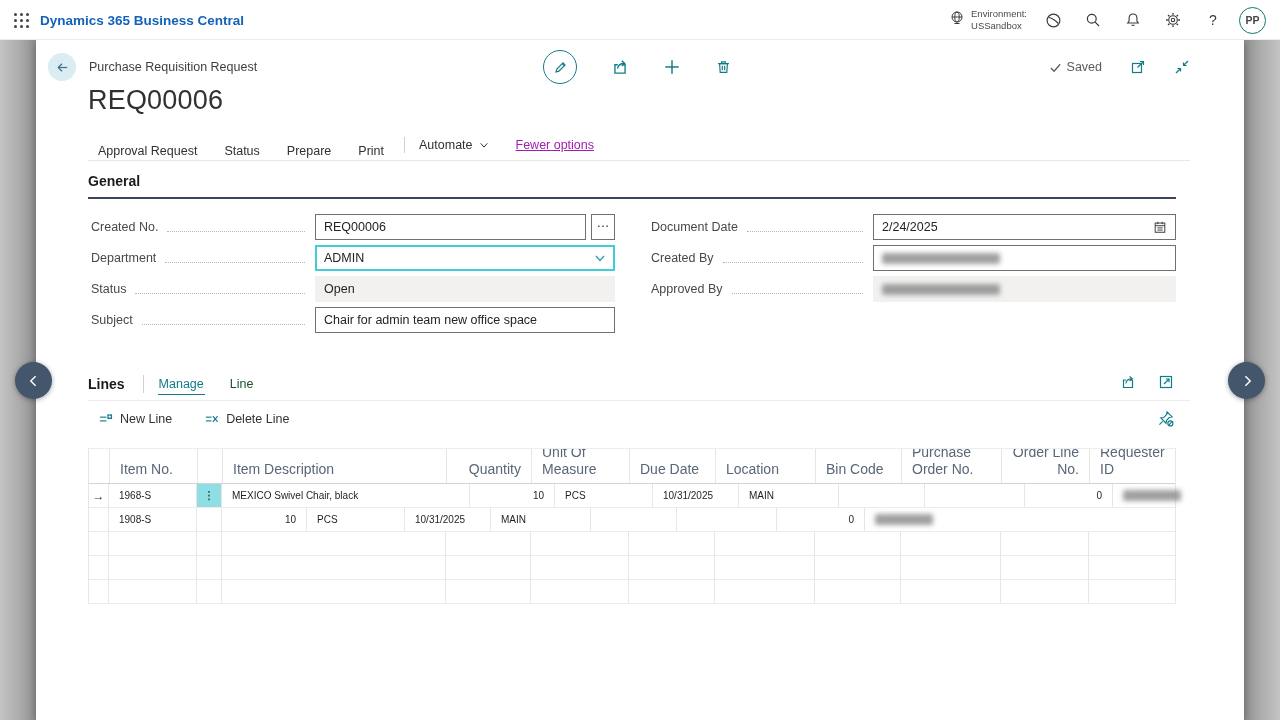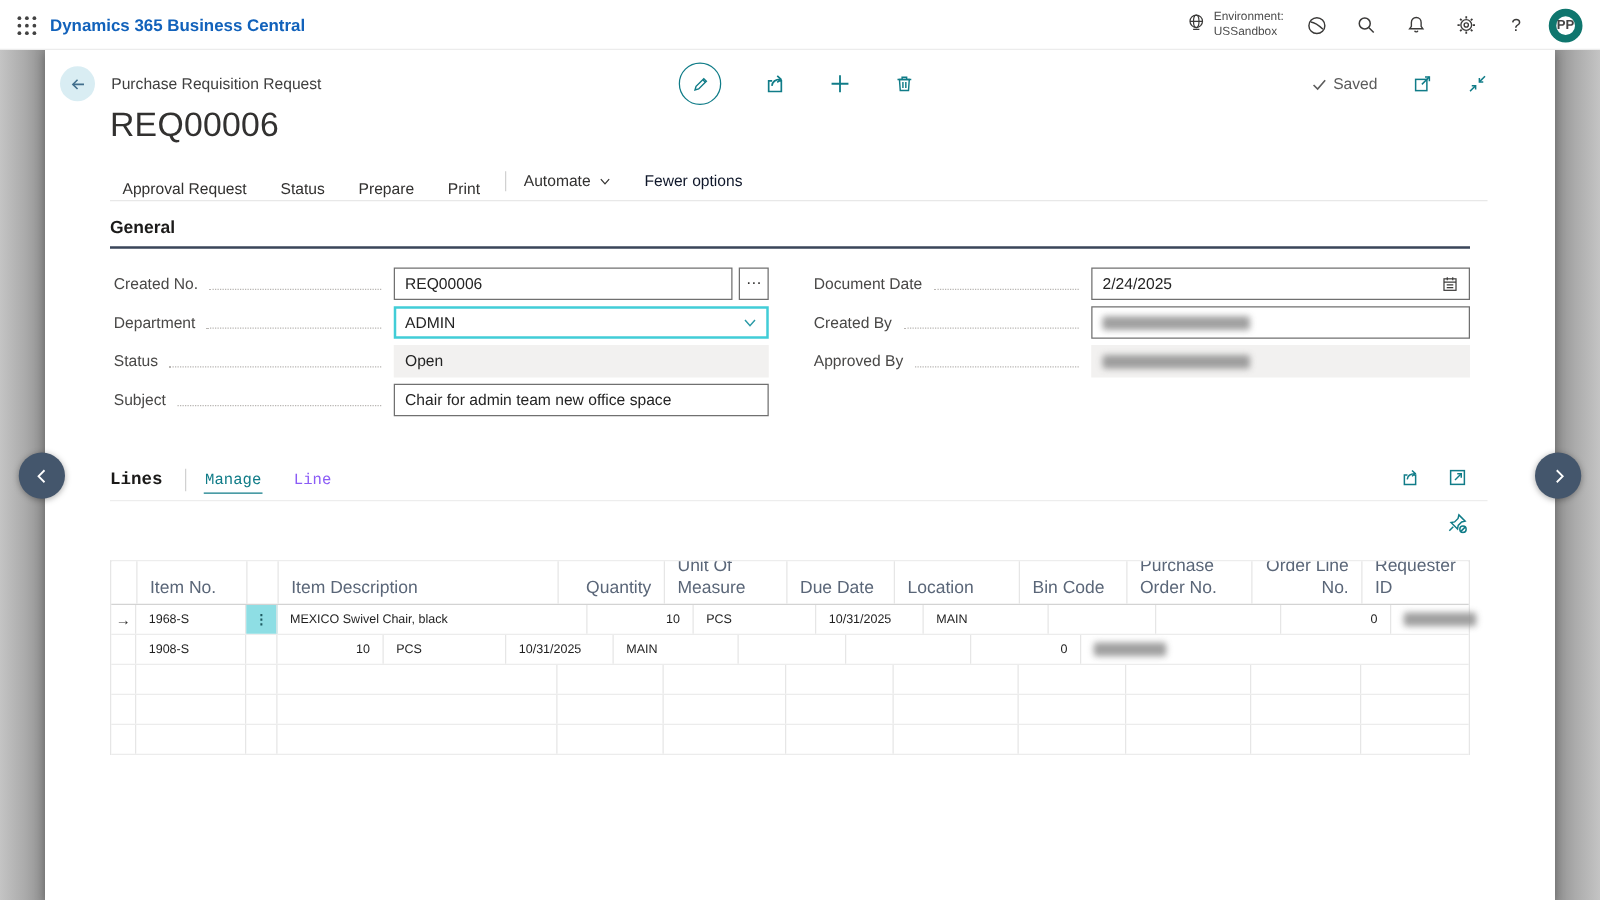--- a/index.html
+++ b/index.html
@@ -9,21 +9,21 @@
   
   .topbar { position:absolute; left:0; top:0; width:1280px; height:40px; background:#fff; border-bottom:1px solid #ececec; z-index:30; }
   .waffle { position:absolute; left:13px; top:12px; width:17px; height:17px; cursor:pointer; }
   .app-title { position:absolute; left:40px; top:0; height:40px; display:flex; align-items:center; font-size:13.5px; font-weight:700; color:#1262bb; cursor:pointer; }
   .tb-right { position:absolute; right:0; top:0; height:40px; display:flex; align-items:center; }
   .tb-ic { width:40px; height:40px; display:flex; align-items:center; justify-content:center; color:#3b3a39; cursor:pointer; }
   .env { display:flex; align-items:center; cursor:pointer; margin-right:6px; }
   .env-txt { margin-left:6px; line-height:1.25; }
   .env-txt div { font-size:9.5px; color:#4a4a4a; }
   .qmark { font-size:14px; color:#3b3a39; }
-  .avatar { width:27px; height:27px; border-radius:50%; border:6px solid #0f766e; display:flex; align-items:center; justify-content:center; font-size:10.5px; font-weight:700; color:#444; margin:0 14px 0 6px; cursor:pointer; background:#fff; }
+  .avatar { width:27px; height:27px; border-radius:50%; border:1px solid #0f766e; display:flex; align-items:center; justify-content:center; font-size:10.5px; font-weight:700; color:#444; margin:0 14px 0 6px; cursor:pointer; background:#fff; }
 
   
   .gutter-l { position:absolute; left:0; top:40px; width:36px; height:680px; background:linear-gradient(90deg,#c4c4c4 0%,#ababab 55%,#8f8f8f 100%); }
   .gutter-r { position:absolute; right:0; top:40px; width:36px; height:680px; background:linear-gradient(90deg,#8f8f8f 0%,#ababab 45%,#c4c4c4 100%); }
 
   .card { position:absolute; left:36px; top:40px; width:1208px; height:680px; background:#fff; box-shadow:0 2px 8px rgba(0,0,0,.30); }
 
   
   .page-chevron { position:absolute; width:37px; height:37px; border-radius:50%; background:#44566c; color:#fff; display:flex; align-items:center; justify-content:center; box-shadow:0 1px 5px rgba(0,0,0,.35); cursor:pointer; z-index:40; }
   .pc-left { left:15px; top:362px; }
@@ -41,21 +41,21 @@
   .hdr-right .act-ic { margin-left:28px; width:16px; height:16px; color:#107c88; }
 
   .page-title { position:absolute; left:52px; top:45px; font-size:27px; font-weight:300; color:#323130; letter-spacing:.2px; }
 
   
   .menubar { position:absolute; left:62px; top:92px; height:26px; display:flex; align-items:center; font-size:12.5px; color:#323130; }
   .menu-item { margin-right:27px; cursor:pointer; white-space:nowrap;margin-top:12px; }
   .menu-sep { width:1px; height:16px; background:#d1d1d1; margin:0 14px 0 -7px; }
   .menu-auto { display:flex; align-items:center; margin-right:27px; cursor:pointer; }
   .menu-auto svg { margin-left:6px; }
-  .fewer { color:#0f172a; cursor:pointer; }
+  .fewer { color:#a21caf; cursor:pointer;text-decoration:underline; }
   .menu-divider { position:absolute; left:52px; top:120px; width:1102px; height:1px; background:#e8e8e8; }
 
   
   .sec-heading { position:absolute; font-size:14px; font-weight:700; color:#1b1a19; }
   .gen-heading { left:52px; top:133px; }
   .gen-underline { position:absolute; left:52px; top:157px; width:1088px; height:2px; background:#3a4559; }
 
   .fcol { position:absolute; top:174px; }
   .fcol-left { left:52px; width:527px; }
   .fcol-right { left:612px; width:528px; }
@@ -70,24 +70,24 @@
   .ell-btn { width:24px; height:26px; margin-left:5px; border:1px solid #707070; background:#fff; display:flex; align-items:center; justify-content:center; font-size:13px; color:#323130; cursor:pointer; line-height:0; padding-bottom:8px; }
   .selectbox { border:2px solid #41cdd7; padding:0 7px; width:100%; justify-content:space-between; cursor:pointer; }
   .readonly { background:#f2f1f0; border:none; padding:0 9px; width:100%; }
   .datebox { justify-content:space-between; }
   .datebox svg { color:#3b3a39; }
   .blob { display:inline-block; height:11px; border-radius:2px; background:#8f8f8f; filter:blur(2.5px); opacity:.85; }
   .blob-lg { width:118px; }
   .blob-sm { width:58px; }
 
   
-  .lines-head { position:absolute; left:52px; top:332px; height:24px; display:flex; align-items:center;font-family:Liberation Mono, monospace; }
+  .lines-head { position:absolute; left:52px; top:332px; height:24px; display:flex; align-items:center; }
   .lines-title { font-size:14px; font-weight:700; color:#1b1a19; }
   .lines-sep { width:1px; height:18px; background:#d1d1d1; margin:0 14px 0 18px; }
-  .lines-tab { font-size:12.5px; margin-right:24px; cursor:pointer; color:#8b5cf6; padding:3px 1px; }
+  .lines-tab { font-size:12.5px; margin-right:24px; cursor:pointer; color:#14532d; padding:3px 1px; }
   .lines-tab.active { color:#107c88; border-bottom:1px solid #107c88; }
   .lines-head-icons { position:absolute; right:70px; top:334px; display:flex; color:#107c88; }
   .lines-head-icons .act-ic { width:16px; height:16px; margin-left:22px; }
   .lines-divider { position:absolute; left:52px; top:360px; width:1102px; height:1px; background:#ededed; }
   .lines-toolbar { position:absolute; left:62px; top:366px; height:26px; display:flex; align-items:center; }
   .tool-btn { display:flex; align-items:center; font-size:12.5px; color:#323130; margin-right:32px; cursor:pointer; }
   .tool-btn svg { margin-right:7px; color:#107c88; }
   .pin-btn { position:absolute; right:70px; top:370px; width:17px; height:17px; color:#107c88; cursor:pointer; }
 
   
@@ -372,20 +372,45 @@
     <div class="act-ic">
       <svg viewBox="0 0 16 16" width="16" height="16" fill="none" stroke="currentColor" stroke-width="1.2">
           <rect x="2.5" y="2.5" width="11" height="11"></rect>
           <line x1="6" y1="10" x2="11" y2="5"></line>
           <polyline points="7.8,5 11,5 11,8.2"></polyline>
         </svg>
     </div>
   </div>
   <div class="lines-divider"></div>
 
+  <div class="lines-toolbar">
+    <span class="tool-btn">
+      <svg viewBox="0 0 16 16" width="15" height="15">
+          <g fill="none" stroke="currentColor" stroke-width="1.2">
+            <line x1="2" y1="5.5" x2="9" y2="5.5"></line>
+            <line x1="2" y1="9.5" x2="9" y2="9.5"></line>
+          </g>
+          <rect x="10" y="2.5" width="5" height="5" fill="currentColor"></rect>
+          <g stroke="#fff" stroke-width="1">
+            <line x1="12.5" y1="3.5" x2="12.5" y2="6.5"></line>
+            <line x1="11" y1="5" x2="14" y2="5"></line>
+          </g>
+        </svg>
+      <span>New Line</span>
+    </span>
+    <span class="tool-btn">
+      <svg viewBox="0 0 16 16" width="15" height="15" fill="none" stroke="currentColor" stroke-width="1.2">
+          <line x1="2" y1="5.5" x2="8" y2="5.5"></line>
+          <line x1="2" y1="9.5" x2="8" y2="9.5"></line>
+          <line x1="9.5" y1="4.5" x2="14.5" y2="10.5"></line>
+          <line x1="14.5" y1="4.5" x2="9.5" y2="10.5"></line>
+        </svg>
+      <span>Delete Line</span>
+    </span>
+  </div>
   <div class="pin-btn">
     <svg viewBox="0 0 16 16" width="17" height="17" fill="none" stroke="currentColor" stroke-width="1.1">
         <path d="M9.5 1.8l4.7 4.7-2.6.6-2.6 2.6-.5 2.8-4.9-5 2.7-.4 2.6-2.6z"></path>
         <line x1="5.3" y1="10.7" x2="2.3" y2="13.7"></line>
         <circle cx="12.6" cy="12.6" r="2.4"></circle>
         <line x1="11" y1="14.2" x2="14.2" y2="11"></line>
       </svg>
   </div>
 
   <div class="grid">

